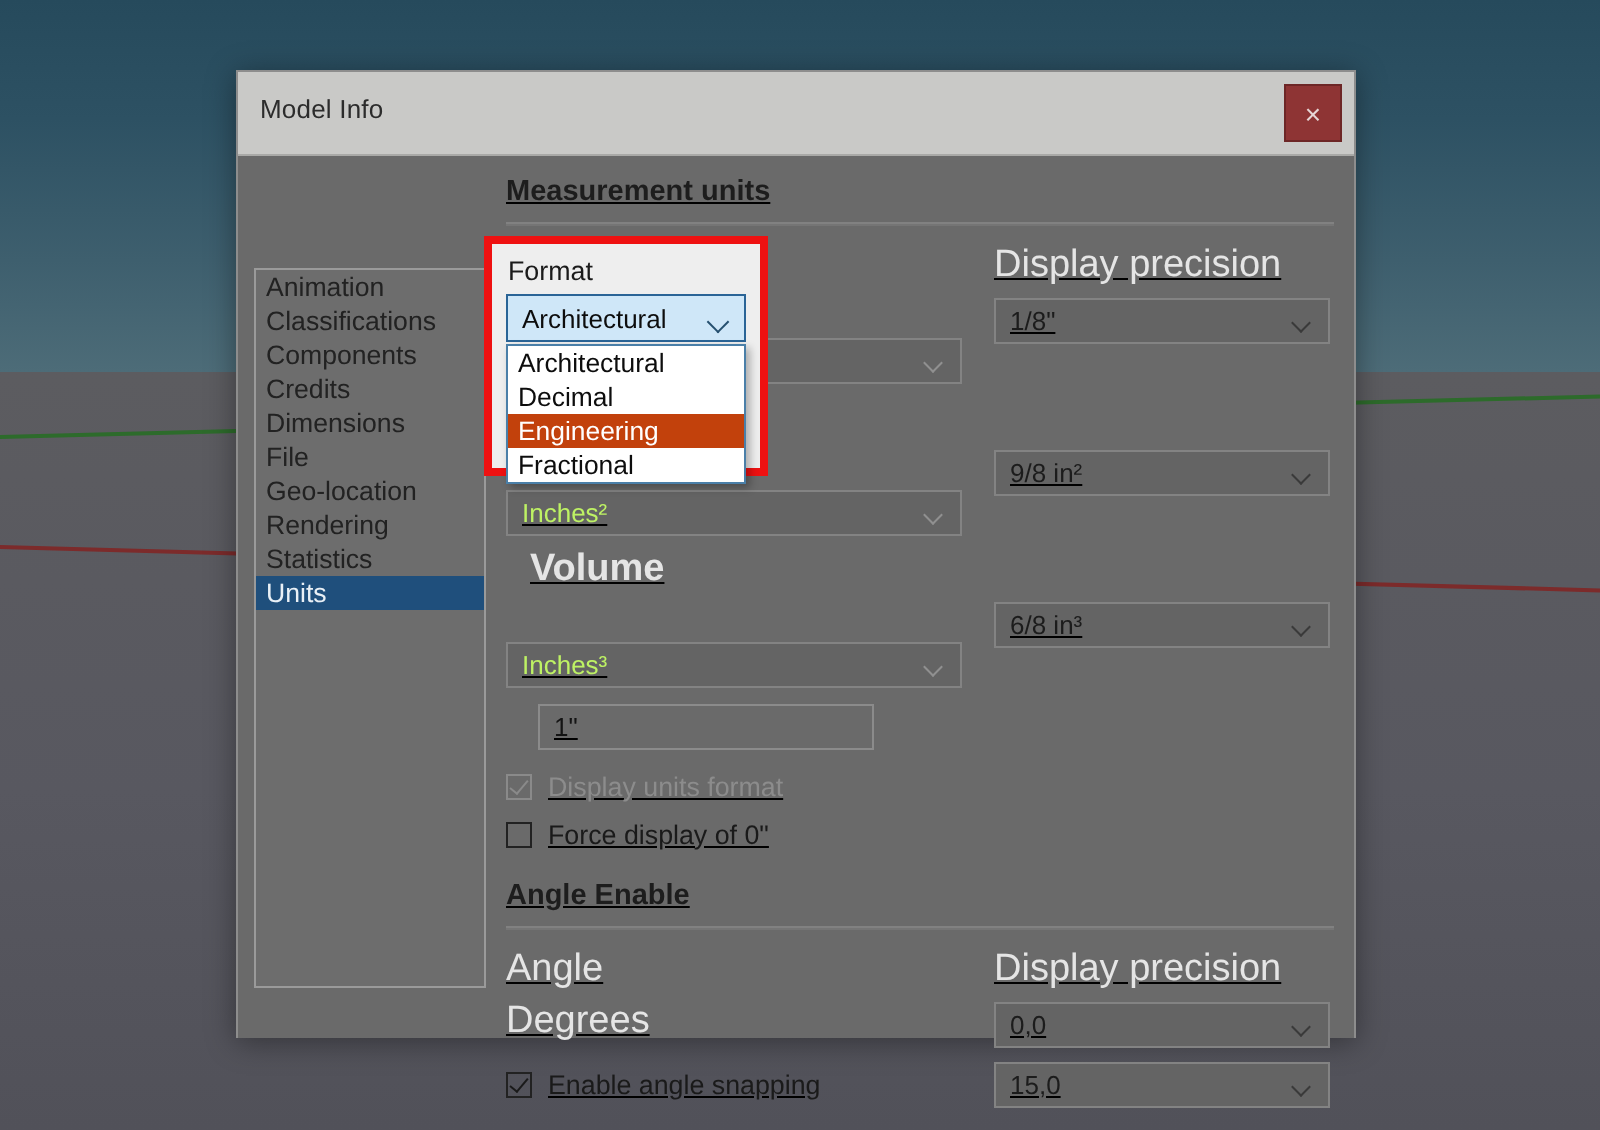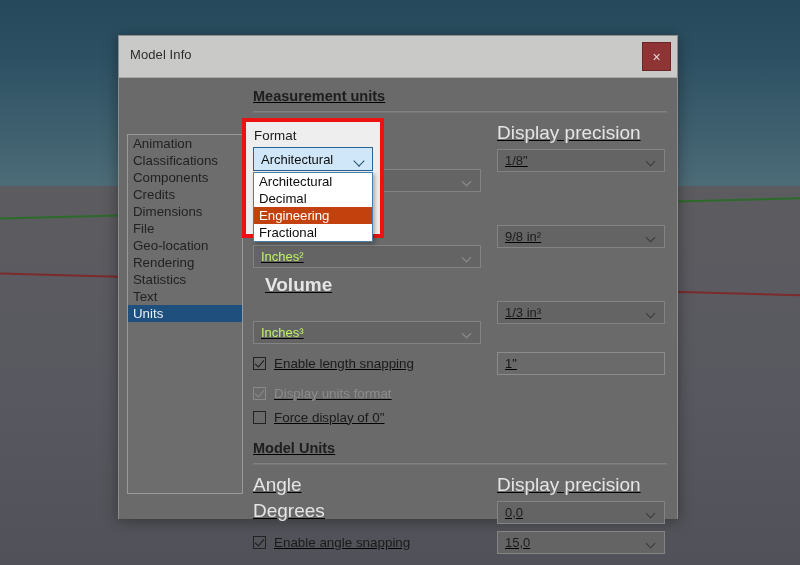--- a/index.html
+++ b/index.html
@@ -320,21 +320,20 @@
       <div class="sidebar">
         <div class="side-item">Animation</div>
         <div class="side-item">Classifications</div>
         <div class="side-item">Components</div>
         <div class="side-item">Credits</div>
         <div class="side-item">Dimensions</div>
         <div class="side-item">File</div>
         <div class="side-item">Geo-location</div>
         <div class="side-item">Rendering</div>
         <div class="side-item">Statistics</div>
-        <div class="side-item">Text</div>
         <div class="side-item selected">Units</div>
       </div>
 
       <div class="content">
 
         <div class="section-title">Measurement units</div>
         <div class="divider"></div>
 
         <div class="row">
           <div class="col-left">
@@ -390,33 +389,27 @@
 
         <div class="row">
           <div class="col-left">
             <div class="combo dim">
               <span>Inches³</span>
               <span class="caret"></span>
             </div>
           </div>
           <div class="col-right">
             <div class="combo enabled">
-              <span>1/3 in³</span>
+              <span>6/8 in³</span>
               <span class="caret"></span>
             </div>
           </div>
         </div>
 
         <div class="row" style="margin-top:8px;">
-          <div class="col-left">
-            <div class="check-row">
-              <span class="cbox checked"></span>
-              <span class="check-label">Enable length snapping</span>
-            </div>
-          </div>
           <div class="col-right">
             <div class="textbox">
               <span>1"</span>
             </div>
           </div>
         </div>
 
         <div class="row" style="margin-bottom:2px;align-items:center;">
           <div class="col-left">
             <div class="check-row">
@@ -430,21 +423,21 @@
         <div class="row" style="margin-bottom:12px;">
           <div class="col-left">
             <div class="check-row">
               <span class="cbox"></span>
               <span class="check-label">Force display of 0"</span>
             </div>
           </div>
           <div class="col-right"></div>
         </div>
 
-        <div class="section-title">Model Units</div>
+        <div class="section-title">Angle Enable</div>
         <div class="divider"></div>
 
         <div class="row">
           <div class="col-left">
             <div class="field-label">Angle</div>
           </div>
           <div class="col-right">
             <div class="field-label">Display precision</div>
           </div>
         </div>

